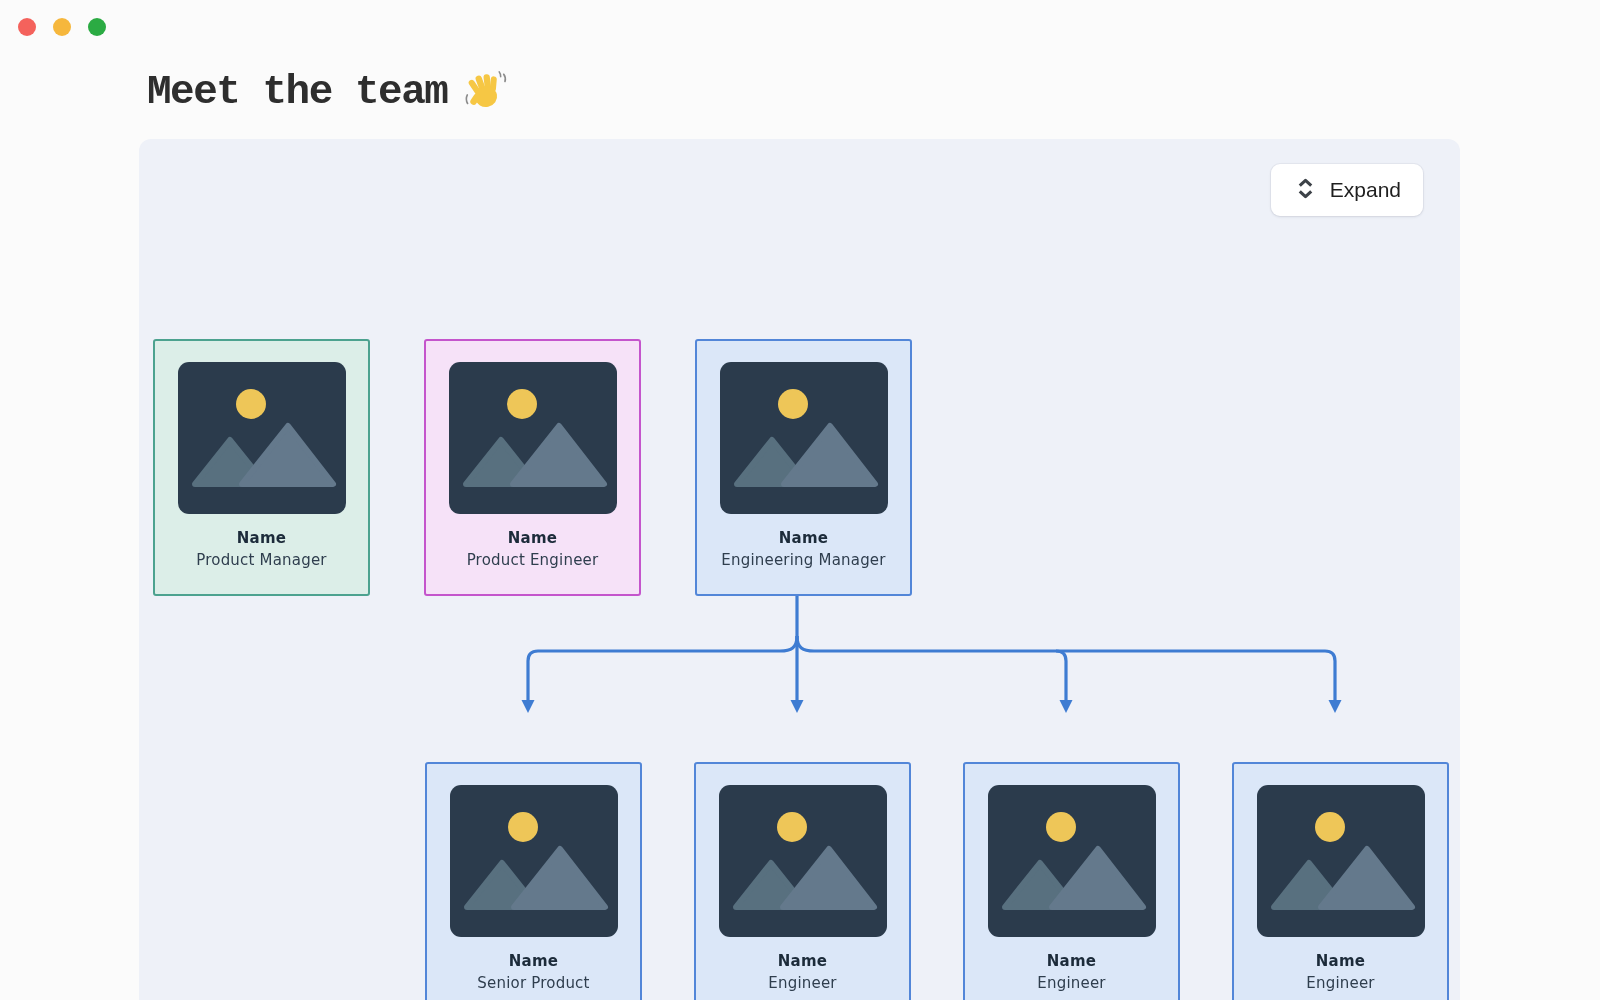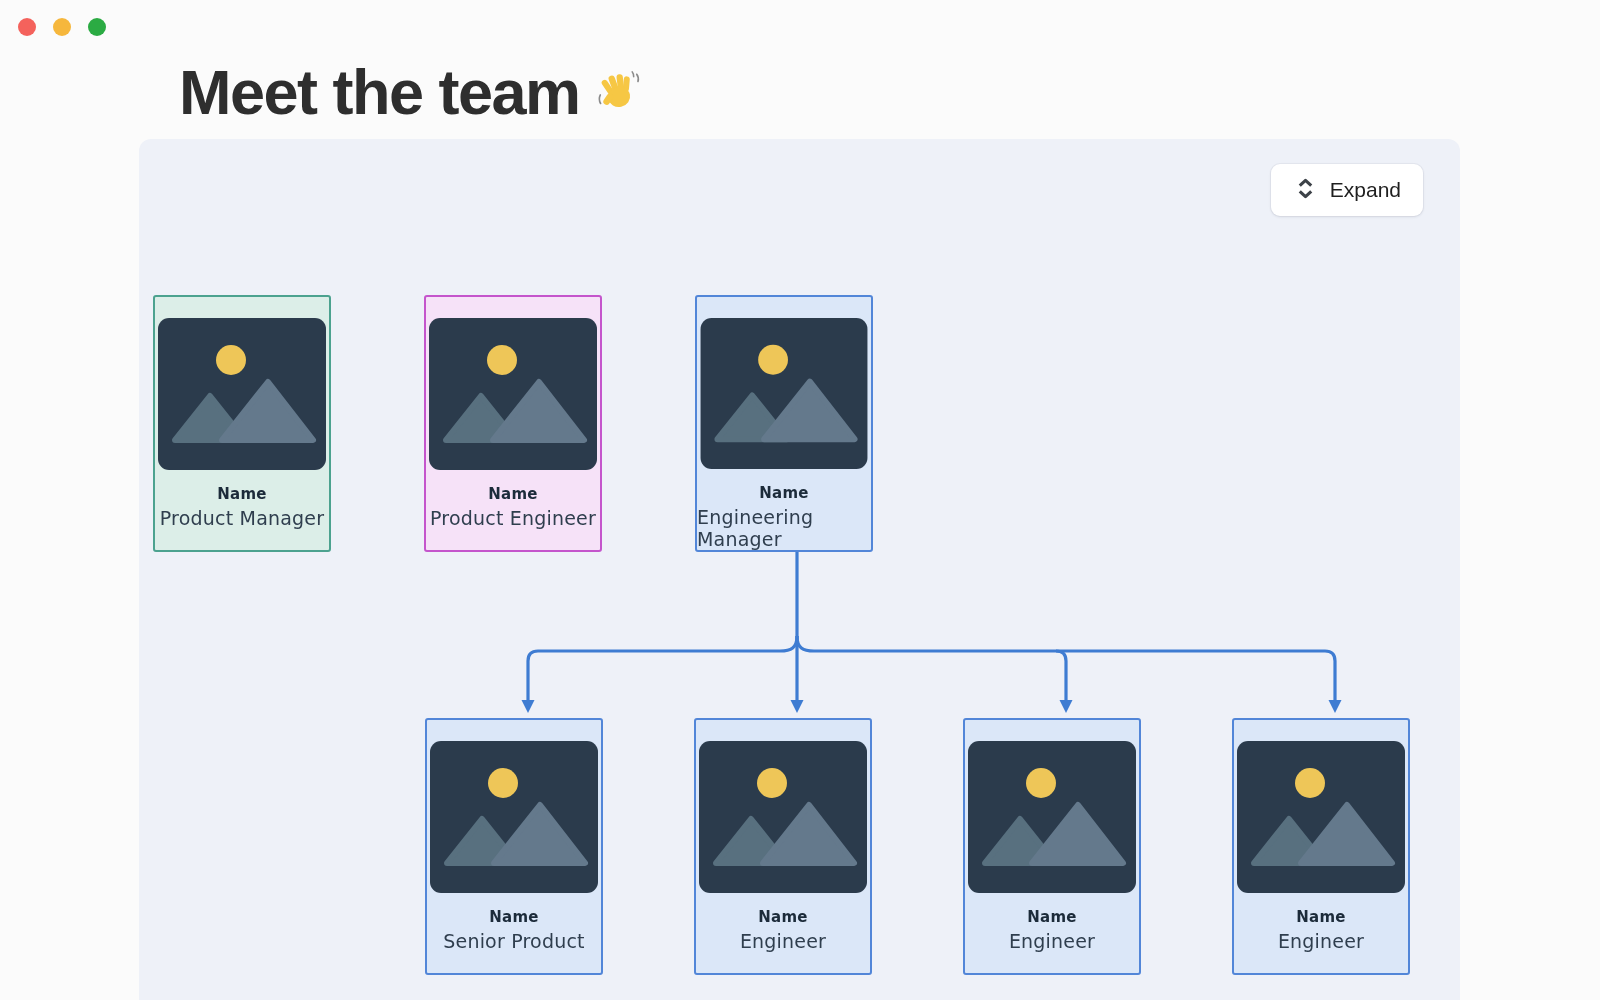--- a/index.html
+++ b/index.html
@@ -13,24 +13,23 @@
   
   .window-controls { position:absolute; left:18px; top:18px; display:flex; gap:17px; }
   .traffic-dot { width:18px; height:18px; border-radius:50%; cursor:default; }
   .dot-red    { background: var(--traffic_red, #f4625c); }
   .dot-yellow { background: var(--traffic_yellow, #f6b73c); }
   .dot-green  { background: var(--traffic_green, #2bab43); }
 
   
   .title-row { position:absolute; left:147px; top:66px; display:flex; align-items:center; gap:16px; }
   .page-title {
-    font-size:63px; font-weight:700; letter-spacing:-1.5px;
+    font-size:41px; font-weight:700; letter-spacing:-1.5px;
     color: var(--title_color, #2e2e2e); line-height:52px;
-    font-family:Liberation Sans, sans-serif;
-    margin-left:32px;
+    font-family:Liberation Mono, monospace;
   }
   .wave-icon { display:block; }
 
   
   .panel {
     position:absolute; left:139px; top:139px; width:1321px; height:861px;
     background: var(--panel_bg, #eef1f8);
     border-radius:12px 12px 0 0;
   }
 
@@ -44,36 +43,37 @@
   }
   .expand-label { font-size:21px; color: var(--button_text, #1f1f1f); font-family:"Liberation Sans", sans-serif; }
 
   
   .connectors { position:absolute; left:0; top:0; width:1321px; height:861px; pointer-events:none; }
   .connector-line { stroke: var(--connector_blue, #3e7cd2); stroke-width:3.2; fill:none; }
   .arrowhead { fill: var(--connector_blue, #3e7cd2); }
 
   
   .card {
-    position:absolute; width:178px; height:257px;
+    position:absolute; width:217px; height:257px;
     border:2px solid; border-radius:3px;
     display:flex; flex-direction:column; align-items:center;
     cursor:pointer;
+    margin-top:44px;
   }
   .card.teal { background: var(--teal_bg, #dceee8); border-color: var(--teal_border, #4ca28f); }
   .card.pink { background: var(--pink_bg, #f6e2f8); border-color: var(--pink_border, #c455cc); }
   .card.blue { background: var(--blue_bg, #dbe7f8); border-color: var(--blue_border, #5286d8); }
 
   .photo { display:block; margin-top:21px; }
   .card-name {
     margin-top:15px; font-size:15px; font-weight:700; letter-spacing:0.3px;
     color: var(--text_name, #1c2b3a); font-family:"DejaVu Sans", sans-serif;
   }
   .card-role {
-    margin-top:4px; font-size:19px; letter-spacing:0.2px;
+    margin-top:4px; font-size:15px; letter-spacing:0.2px;
     color: var(--text_role, #2f3e4e); font-family:"DejaVu Sans", sans-serif;
   }
 
   
   .pos-t0 { left:14px;  top:156px; }
   .pos-t1 { left:285px; top:156px; }
   .pos-t2 { left:556px; top:156px; }
   .pos-b0 { left:286px;  top:579px; }
   .pos-b1 { left:555px;  top:579px; }
   .pos-b2 { left:824px;  top:579px; }

